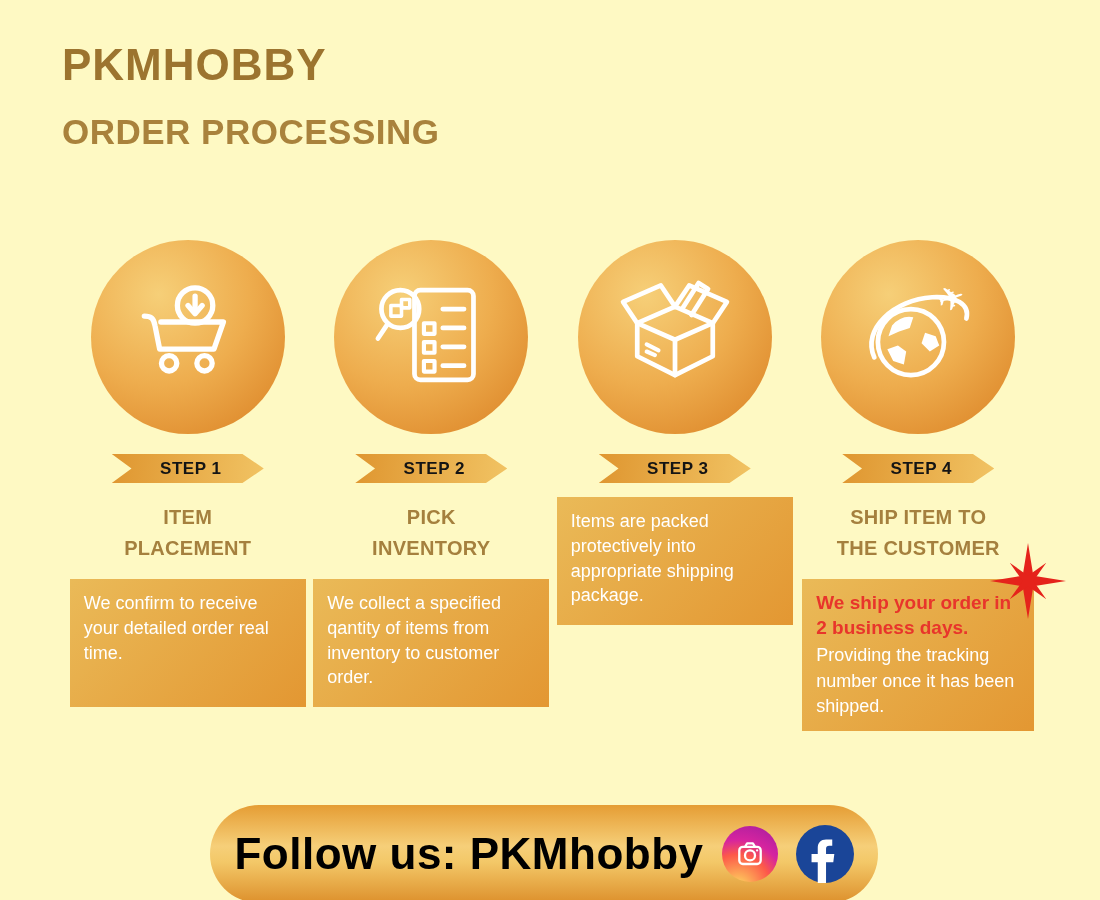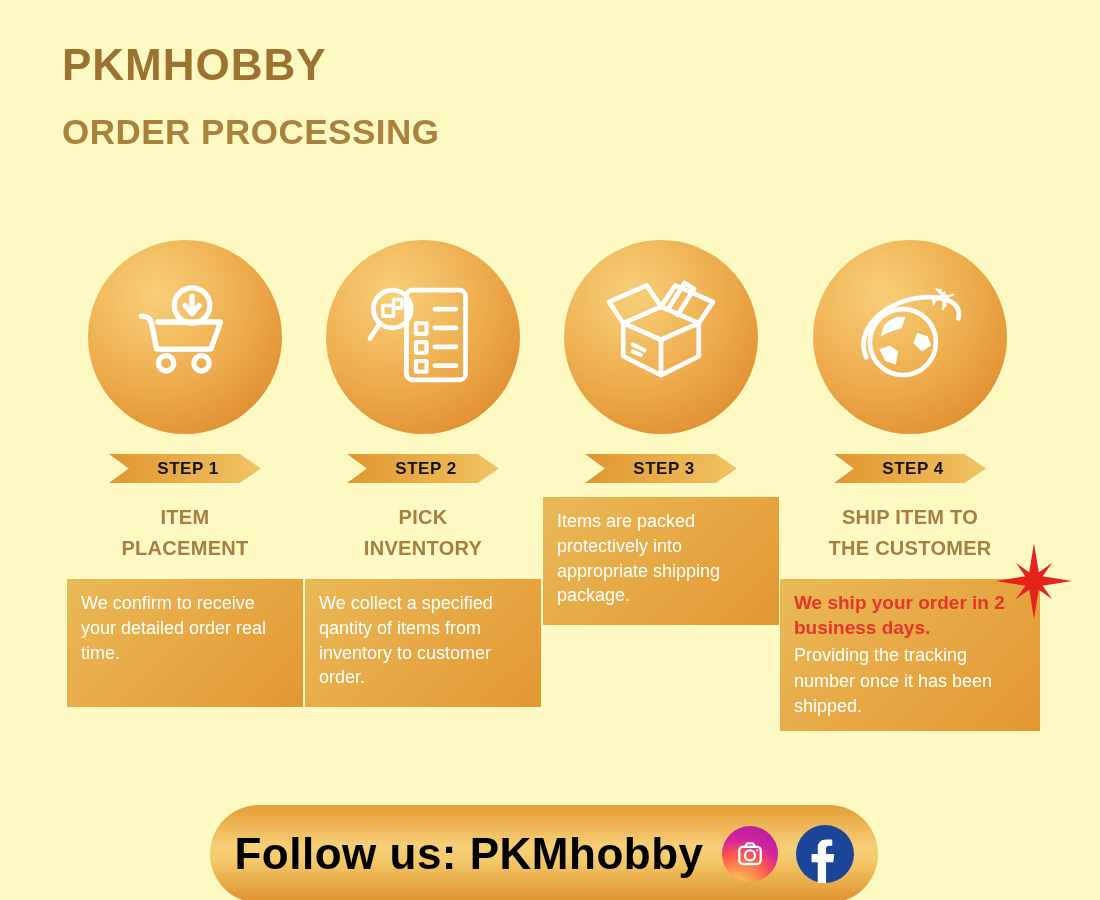--- a/index.html
+++ b/index.html
@@ -84,21 +84,21 @@
     width: 236px;
     min-height: 128px;
     padding: 12px 14px;
     background: linear-gradient(135deg, #eaba58 0%, #e39732 100%);
     color: #ffffff;
     font-size: 18px;
     line-height: 1.38;
     text-align: left;
     position: relative;
   }
-  .step:nth-child(4) .box { width: 260px; min-height: 140px; }
+  .step:nth-child(4) .box { width: 232px; min-height: 140px; }
 
   .box .bold-red {
     display: block;
     color: #e8352b;
     font-weight: bold;
     font-size: 19px;
     line-height: 1.3;
     margin-bottom: 3px;
   }
   .step:nth-child(4) .box .desc-rest { font-size: 18px; line-height: 1.4; }

